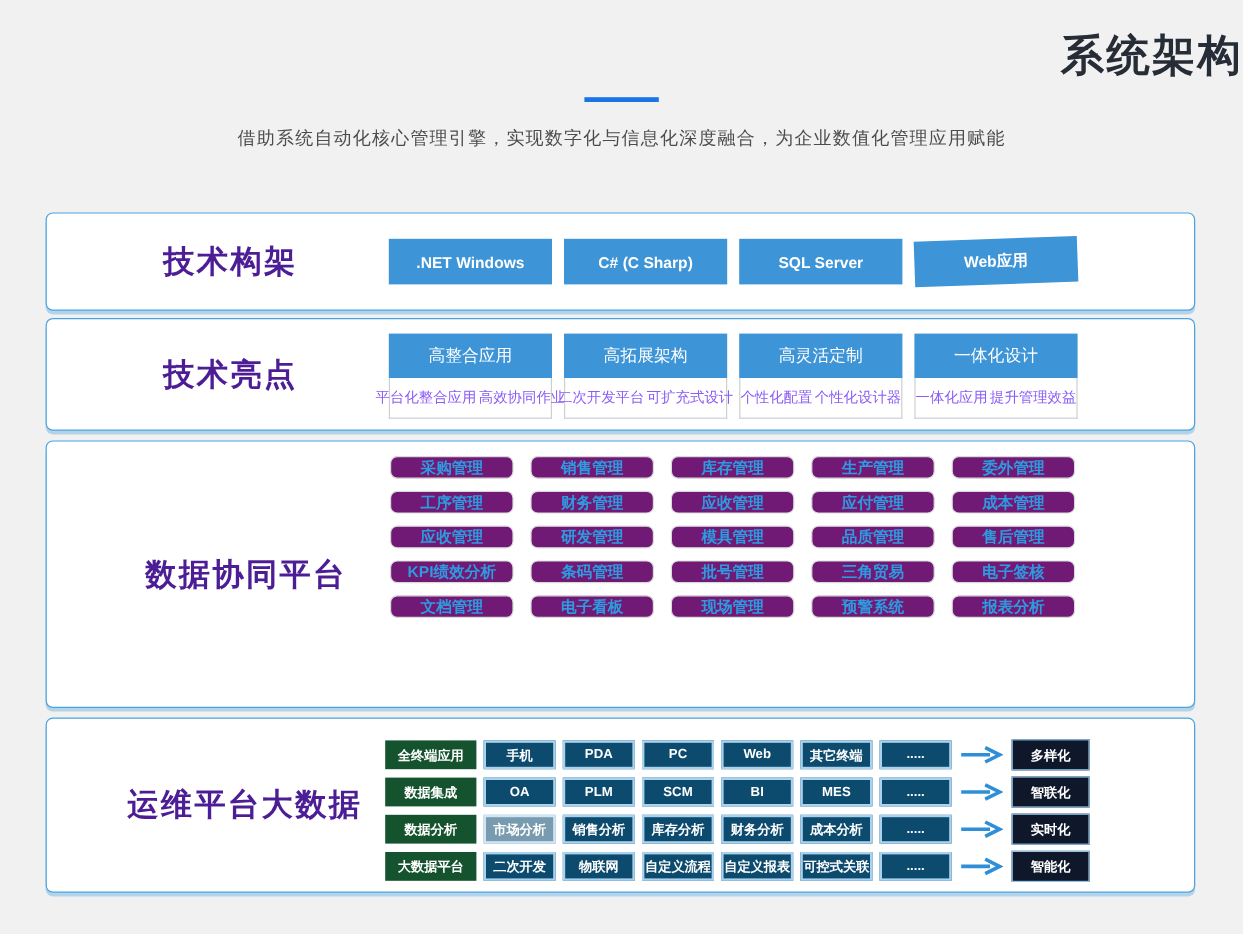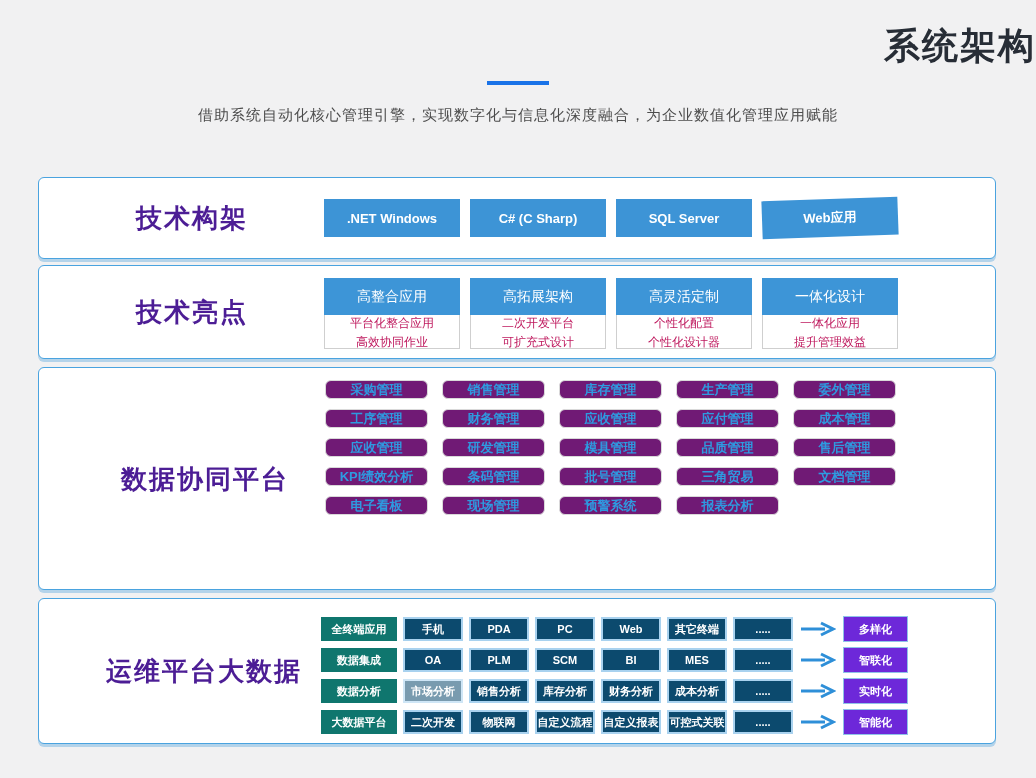--- a/index.html
+++ b/index.html
@@ -63,58 +63,58 @@
   .s2-cards{position:absolute;left:285px;top:12px;display:flex;gap:10px;}
   .hl-card{width:136px;}
   .hl-card .hl-head{
     height:37px;background:#3d95d7;color:#fff;
     font-size:14px;font-weight:normal;
     display:flex;align-items:center;justify-content:center;
     white-space:nowrap;
   }
   .hl-card .hl-body{
     height:33px;border:1px solid #cfcfcf;border-top:none;
-    background:#fff;color:#be185d;font-size:12px;
-    display:flex;flex-direction:column;align-items:center;justify-content:flex-start;
+    background:#fff;color:#8b5cf6;font-size:12px;
+    display:flex;flex-direction:row;align-items:center;justify-content:center;
     gap:2px;white-space:nowrap;
   }
 
   
   .s3-grid{
     position:absolute;left:286px;top:12px;
     display:grid;grid-template-columns:repeat(5,103px);
     column-gap:14px;row-gap:10px;
   }
   .chip-outline{
     height:19px;background:#701a75;border:1px solid #d9d9d9;border-radius:6px;
     color:#2e9ae0;font-size:13px;font-weight:bold;
     display:flex;align-items:center;justify-content:center;
     box-sizing:border-box;white-space:nowrap;
   }
 
   
   .s4-rows{position:absolute;left:282px;top:17px;display:flex;flex-direction:column;gap:5px;}
   .flow-row{display:flex;align-items:center;gap:6px;}
   .cat-label{
-    width:76px;height:24px;background:#0f766e;color:#fff;
+    width:76px;height:24px;background:#14532d;color:#fff;
     font-size:11px;font-weight:bold;
     display:flex;align-items:center;justify-content:center;
     flex:0 0 auto;white-space:nowrap;
   }
   .chip-blue{
     width:60px;height:24px;background:#0c4a6e;
     border:2px solid #a9d2ef;color:#fff;
     font-size:11px;font-weight:bold;
     display:flex;align-items:center;justify-content:center;
     box-sizing:border-box;flex:0 0 auto;white-space:nowrap;
   }
   .chip-blue.faded{opacity:.55;}
   .flow-arrow{flex:0 0 auto;display:flex;align-items:center;margin:0 1px;}
   .result-chip{
-    width:65px;height:26px;background:#6d28d9;
+    width:65px;height:26px;background:#0f172a;
     border:1px solid #8fc3e8;color:#fff;
     font-size:11px;font-weight:bold;
     display:flex;align-items:center;justify-content:center;
     box-sizing:border-box;flex:0 0 auto;white-space:nowrap;
   }
 </style>
 </head>
 <body>
 
 <div class="canvas">
@@ -182,20 +182,21 @@
       <div class="chip-outline">成本管理</div>
       <div class="chip-outline">应收管理</div>
       <div class="chip-outline">研发管理</div>
       <div class="chip-outline">模具管理</div>
       <div class="chip-outline">品质管理</div>
       <div class="chip-outline">售后管理</div>
       <div class="chip-outline">KPI绩效分析</div>
       <div class="chip-outline">条码管理</div>
       <div class="chip-outline">批号管理</div>
       <div class="chip-outline">三角贸易</div>
+      <div class="chip-outline">电子签核</div>
       <div class="chip-outline">文档管理</div>
       <div class="chip-outline">电子看板</div>
       <div class="chip-outline">现场管理</div>
       <div class="chip-outline">预警系统</div>
       <div class="chip-outline">报表分析</div>
     </div>
   </div>
 
   <div class="section sec4">
     <div class="section-label">运维平台大数据</div>

